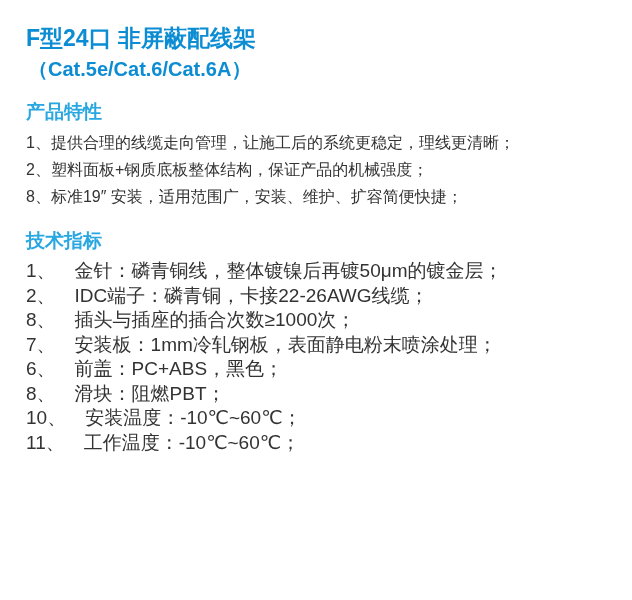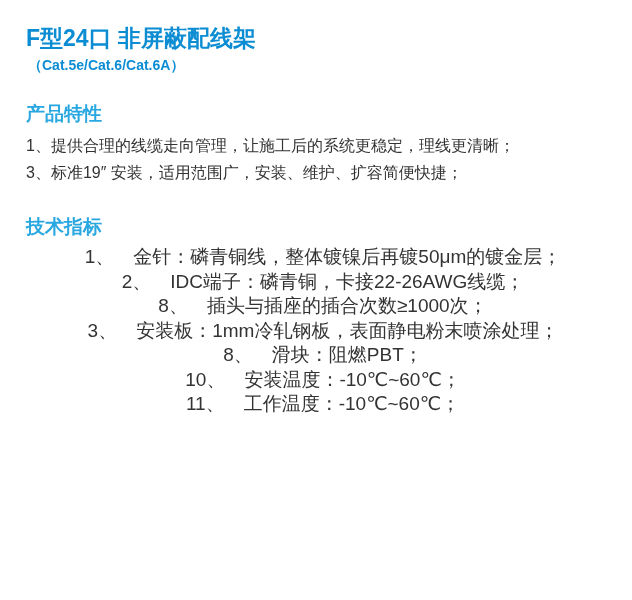--- a/index.html
+++ b/index.html
@@ -15,80 +15,81 @@
     overflow: hidden;
   }
   .product-title {
     color: var(--title-blue, #0c8dd3);
     font-size: 23px;
     font-weight: bold;
     line-height: 1.2;
   }
   .product-subtitle {
     color: var(--title-blue, #0c8dd3);
-    font-size: 14px;
+    font-size: 20px;
     font-weight: bold;
     line-height: 1.2;
     margin-top: 4px;
     padding-left: 2px;
   }
   .product-code {
     color: var(--title-blue, #0c8dd3);
     font-size: 23px;
     font-weight: bold;
     line-height: 1.2;
     margin-top: 14px;
   }
-  .section { margin-top: 30px; }
+  .section { margin-top: 20px; }
   .section-heading {
     color: var(--heading-blue, #29a7e0);
     font-size: 19px;
     font-weight: bold;
     line-height: 1.15;
   }
   ul.spec-list {
     list-style: none;
     margin-top: 7px;
   }
   .features-section li {
     font-size: 16px;
     line-height: 27px;
     white-space: nowrap;
   }
   .specs-section li {
     font-size: 19px;
     line-height: 24.5px;
     white-space: nowrap;
-    text-align: center;
   }
 </style>
 </head>
 <body>
 
 <div class="page">
 
   <header>
     <h1 class="product-title">F型24口 非屏蔽配线架</h1>
     <div class="product-subtitle">（Cat.5e/Cat.6/Cat.6A）</div>
   </header>
 
   <section class="section features-section">
     <h2 class="section-heading">产品特性</h2>
     <ul class="spec-list">
       <li>1、提供合理的线缆走向管理，让施工后的系统更稳定，理线更清晰；</li>
-      <li>3、标准19″ 安装，适用范围广，安装、维护、扩容简便快捷；</li>
+      <li>2、塑料面板+钢质底板整体结构，保证产品的机械强度；</li>
+      <li>8、标准19″ 安装，适用范围广，安装、维护、扩容简便快捷；</li>
     </ul>
   </section>
 
   <section class="section specs-section">
     <h2 class="section-heading">技术指标</h2>
     <ul class="spec-list">
       <li>1、　金针：磷青铜线，整体镀镍后再镀50μm的镀金层；</li>
       <li>2、　IDC端子：磷青铜，卡接22-26AWG线缆；</li>
       <li>8、　插头与插座的插合次数≥1000次；</li>
-      <li>3、　安装板：1mm冷轧钢板，表面静电粉末喷涂处理；</li>
+      <li>7、　安装板：1mm冷轧钢板，表面静电粉末喷涂处理；</li>
+      <li>6、　前盖：PC+ABS，黑色；</li>
       <li>8、　滑块：阻燃PBT；</li>
       <li>10、　安装温度：-10℃~60℃；</li>
       <li>11、　工作温度：-10℃~60℃；</li>
     </ul>
   </section>
 
 </div>
 
 </body></html>

